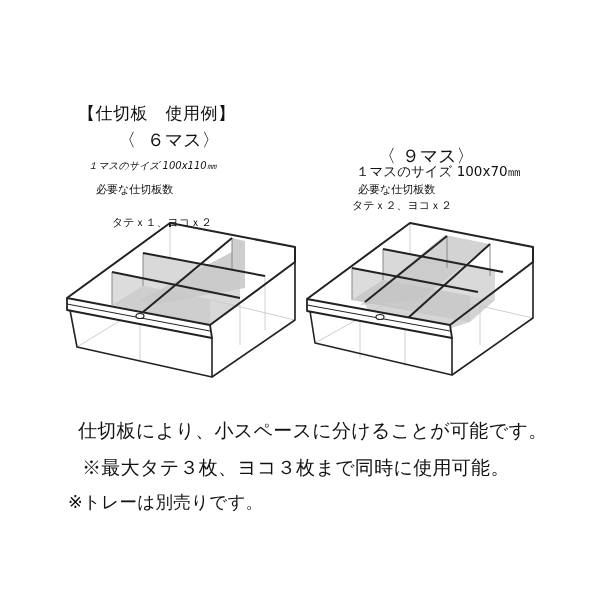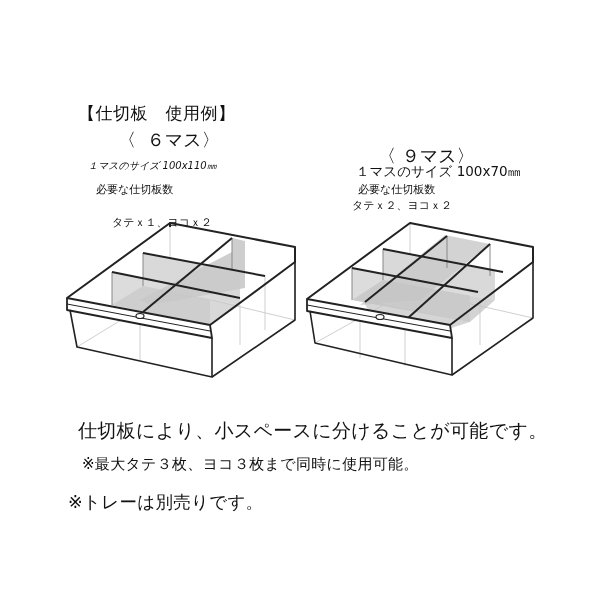--- a/index.html
+++ b/index.html
@@ -3,21 +3,21 @@
 <meta charset="utf-8">
 <style>
   html, body { margin:0; padding:0; background:#ffffff; }
   body { width:600px; height:600px; position:relative; overflow:hidden;
          font-family:"DejaVu Sans", "Liberation Sans", sans-serif; color:#111; }
   .abs { position:absolute; white-space:nowrap; }
   .title { left:78px; top:102px; font-size:17px; letter-spacing:0.5px; }
   .cap { font-size:18px; }
   .small { font-size:11px; line-height:15px; }
   .body1 { left:78px; top:418px; font-size:19px; letter-spacing:0.3px; }
-  .body2 { left:82px; top:455px; font-size:15px; letter-spacing:0.3px; }
+  .body2 { left:82px; top:455px; font-size:19px; letter-spacing:0.3px;font-family:Liberation Mono, monospace; }
   .body3 { left:68px; top:490px; font-size:17.5px; letter-spacing:0.3px; }
   svg.tray { position:absolute; left:0; top:0; }
 </style>
 </head>
 <body>
 
 <div class="abs title">【仕切板　使用例】</div>
 
 <div class="abs cap" style="left:118px;top:128px;font-family:Liberation Mono, monospace;">〈 ６マス〉</div>
 <div class="abs small" style="left:88px;top:158px;font-size:10px;font-style:italic;">１マスのサイズ 100x110㎜</div>

